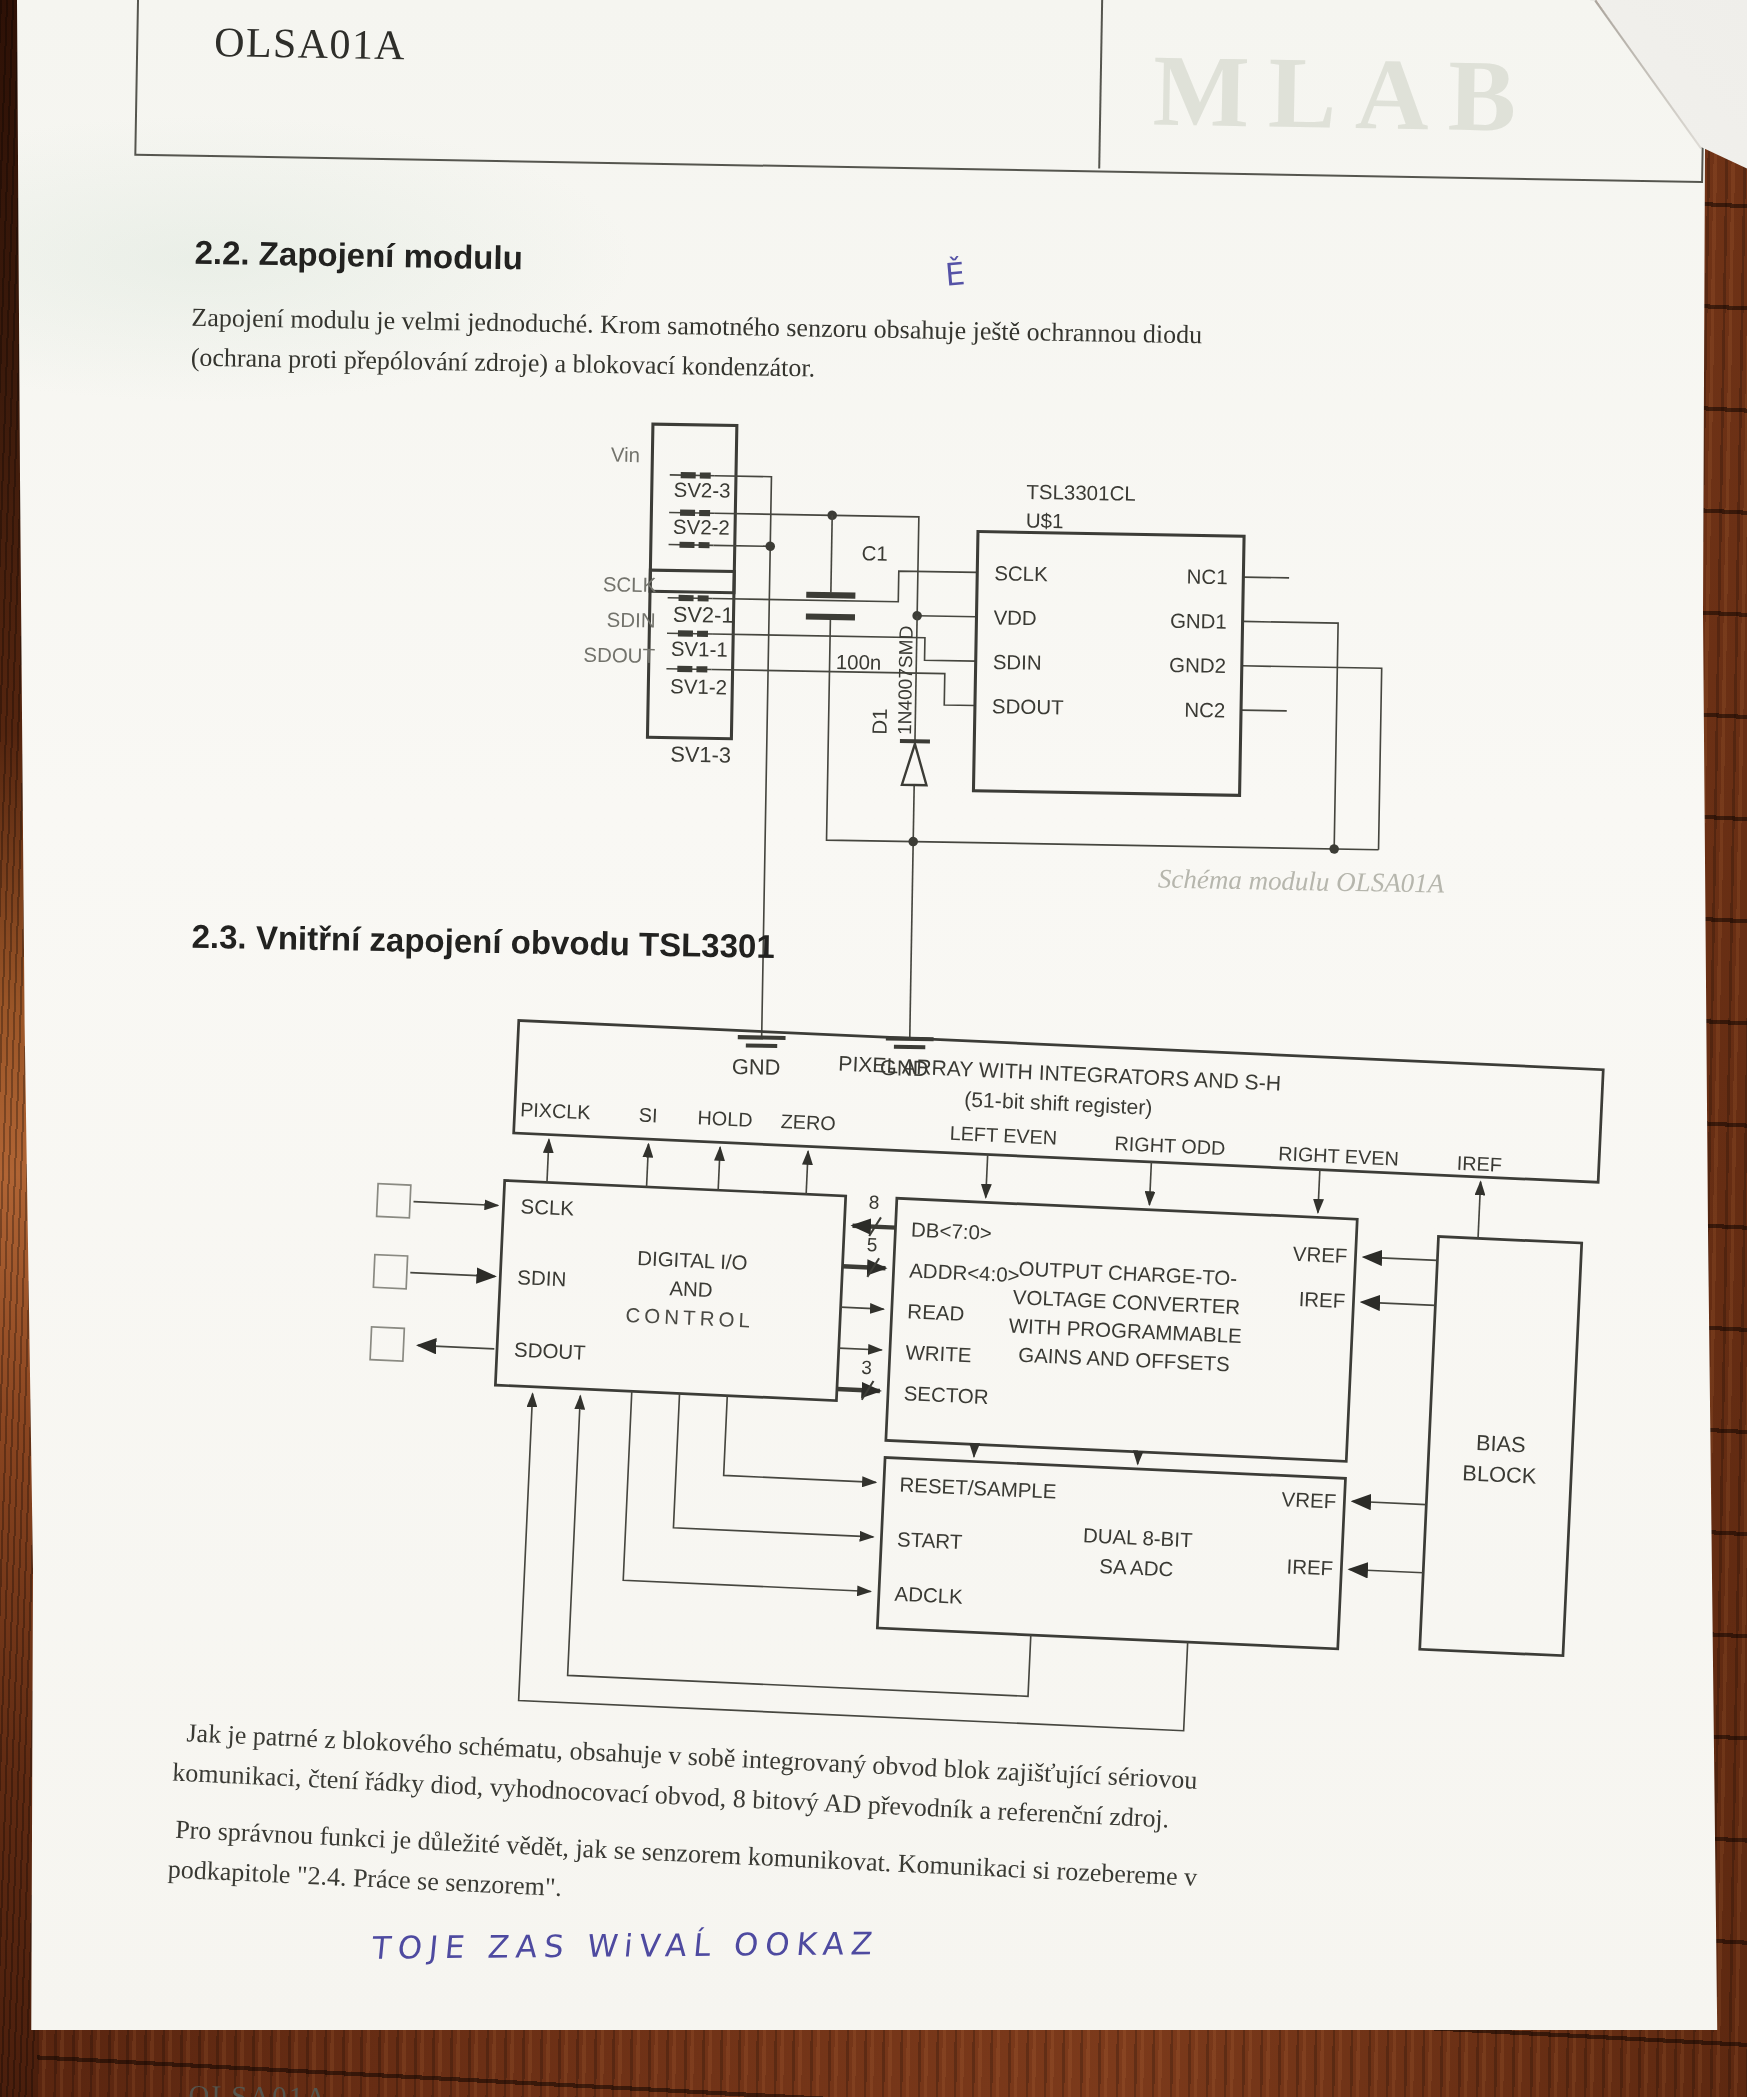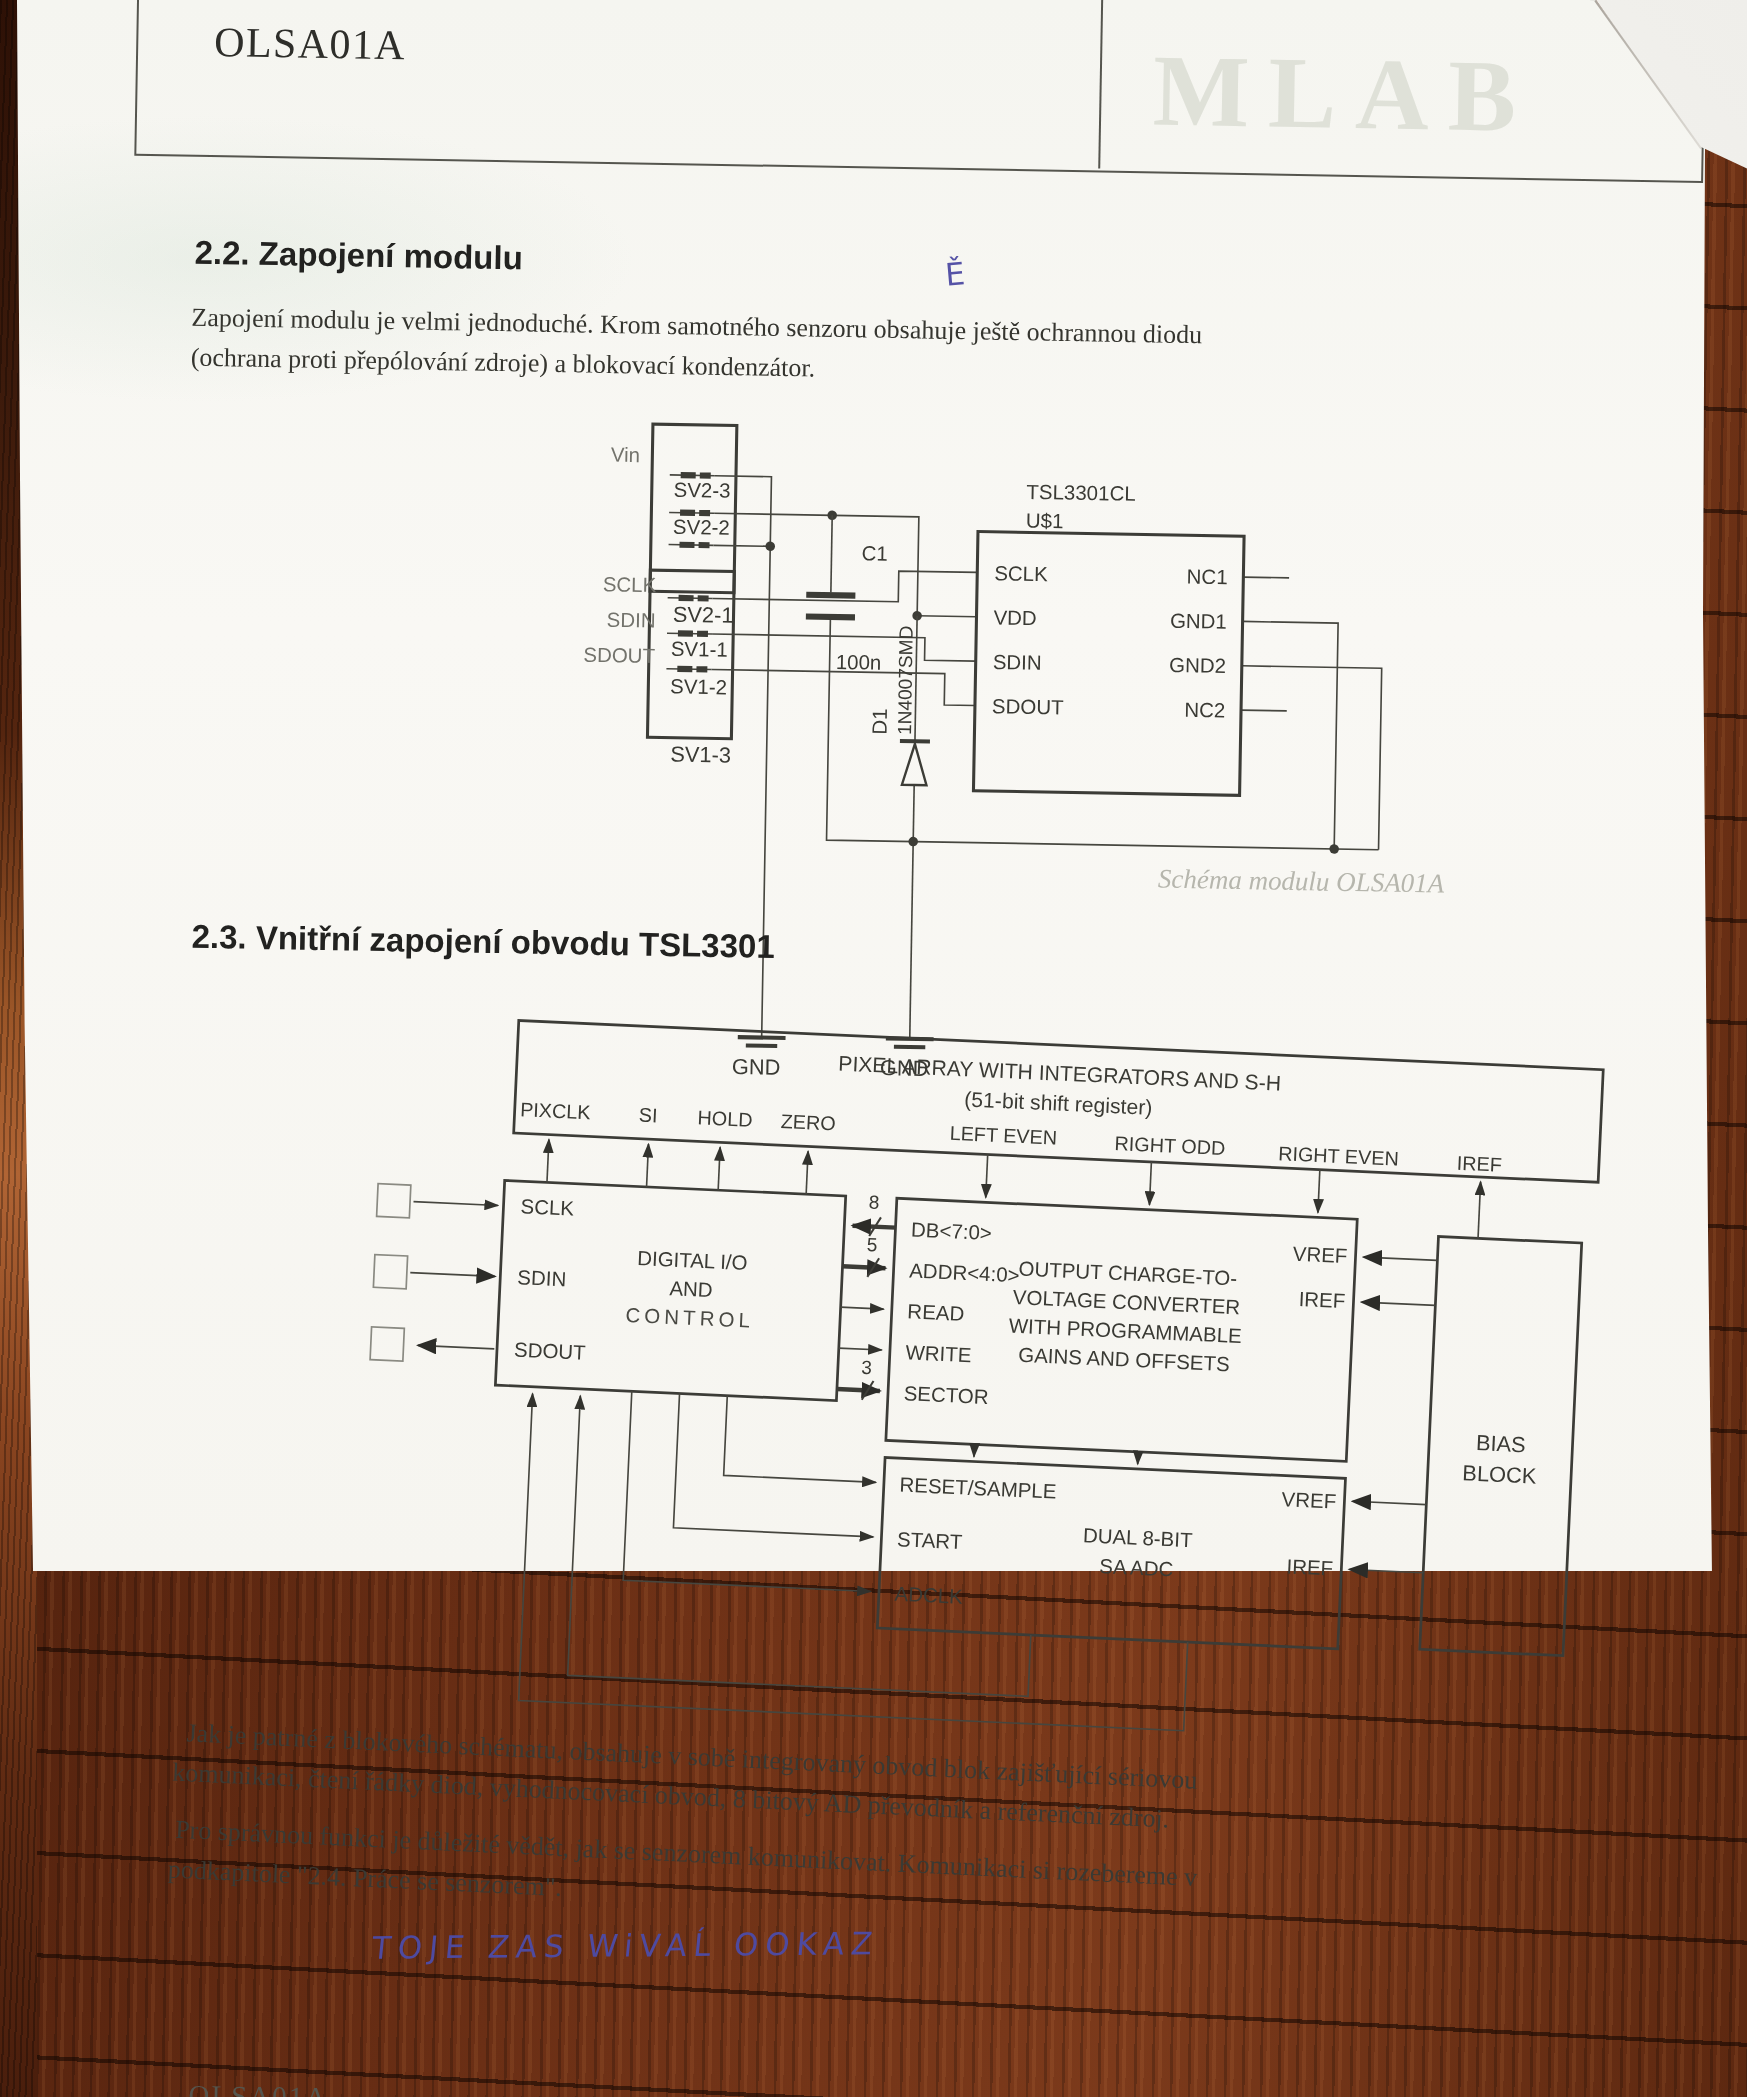--- a/index.html
+++ b/index.html
@@ -11,21 +11,21 @@
       repeating-linear-gradient(91deg, rgba(0,0,0,.20) 0 2.7px, transparent 2.7px 6.1px, rgba(255,170,100,.09) 6.1px 9.6px, transparent 9.6px 18px),
       linear-gradient(100deg,#4a1d0b,#6b2f15 40%,#7c3a1b 70%,#5d2810);
   }
   .wood-left{
     position:absolute;left:0;top:0;width:37px;height:2097px;
     background:
       repeating-linear-gradient(92deg, rgba(0,0,0,.28) 0 2px, transparent 2px 6.1px),
       linear-gradient(180deg,#2e1106 0%,#3c1a0b 18%,#55250f 35%,#9a5527 48%,#b06434 56%,#8a4520 68%,#5f2a12 85%,#4a1e0c 100%);
   }
   .paper{
-    position:absolute;left:0;top:0;width:1748px;height:1571px;
+    position:absolute;left:0;top:0;width:1748px;height:2030px;
     background:
       radial-gradient(614px 205px at 205px 259px, rgba(205,222,208,.30), rgba(205,222,208,0) 70%),
       linear-gradient(180deg,#f5f5f0,#f9f8f4 40%,#f6f5f0);
     clip-path:polygon(17px 0,1596px 0,1705px 147px,1703px 614px,1708px 1229px,1718px 2097px,31px 2097px,33px 1570px,24.6px 1024px,20px 478px);
   }
   .fold{
     position:absolute;left:0;top:0;width:1748px;height:273px;
     background:linear-gradient(230deg,#efeeea,#f8f7f3 60%);
     clip-path:polygon(1596px 0,1748px 0,1748px 169px,1701px 147px);
   }

